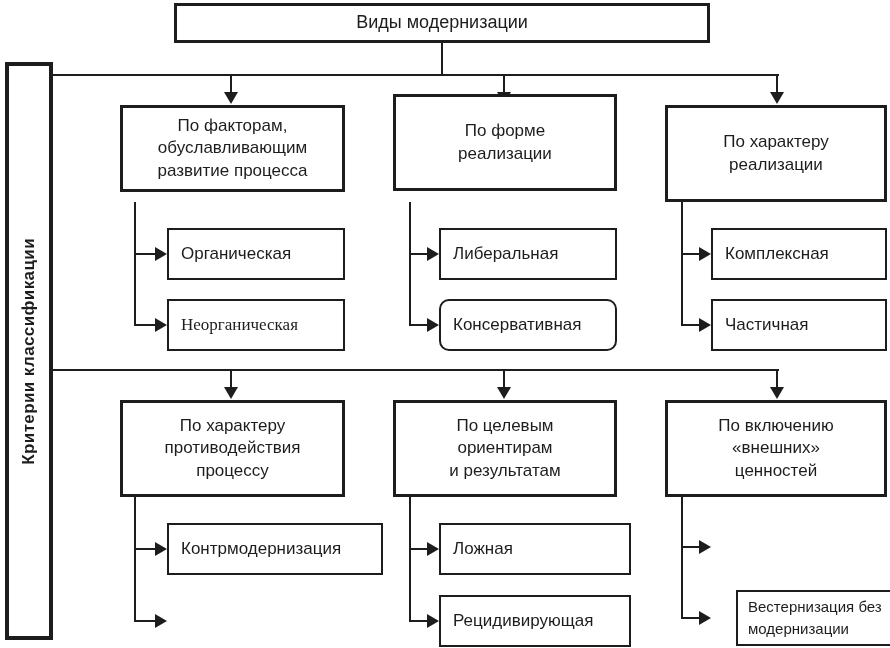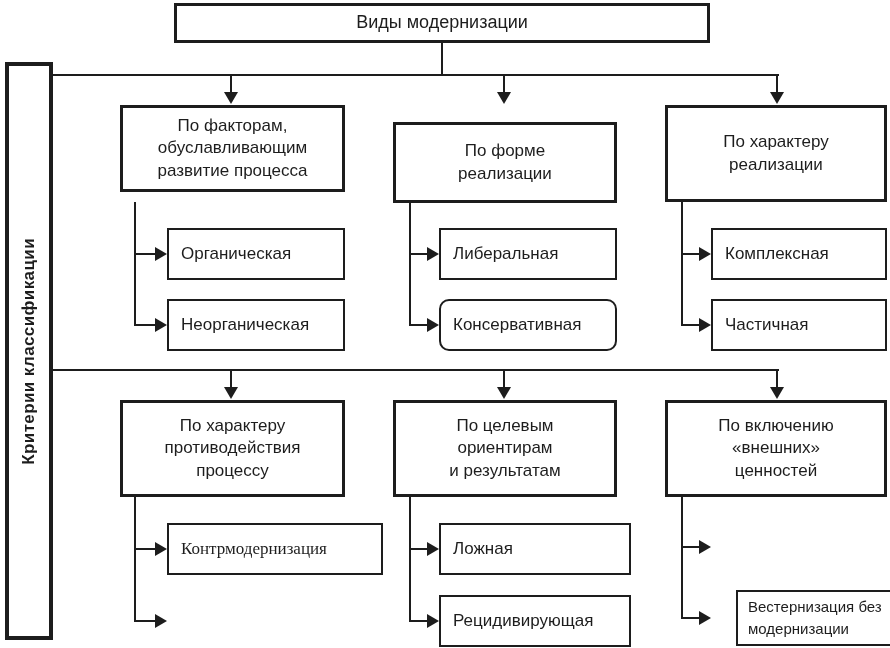--- a/index.html
+++ b/index.html
@@ -63,42 +63,42 @@
   <div class="vline" style="left:230px; top:370px; height:18px;"></div>
   <div class="adown" style="left:224px; top:387px;"></div>
   <div class="vline" style="left:503px; top:370px; height:18px;"></div>
   <div class="adown" style="left:497px; top:387px;"></div>
   <div class="vline" style="left:776px; top:370px; height:18px;"></div>
   <div class="adown" style="left:770px; top:387px;"></div>
 
   <div class="box" style="left:120px; top:105px; width:225px; height:87px;">По факторам,
 обуславливающим
 развитие процесса</div>
-  <div class="box" style="left:393px; top:122px; width:224px; height:81px;">По форме
+  <div class="box" style="left:393px; top:94px; width:224px; height:97px;">По форме
 реализации</div>
   <div class="box" style="left:665px; top:105px; width:222px; height:97px;">По характеру
 реализации</div>
 
   <div class="box" style="left:120px; top:400px; width:225px; height:97px;">По характеру
 противодействия
 процессу</div>
   <div class="box" style="left:393px; top:400px; width:224px; height:97px;">По целевым
 ориентирам
 и результатам</div>
   <div class="box" style="left:665px; top:400px; width:222px; height:97px;">По включению
 «внешних»
 ценностей</div>
 
   <div class="vline" style="left:134px; top:202px; height:124px;"></div>
   <div class="hline" style="left:134px; top:253px; width:22px;"></div>
   <div class="aright" style="left:155px; top:247px;"></div>
   <div class="hline" style="left:134px; top:324px; width:22px;"></div>
   <div class="aright" style="left:155px; top:318px;"></div>
   <div class="box child" style="left:167px; top:228px; width:178px; height:52px;">Органическая</div>
-  <div class="box child" style="left:167px; top:299px; width:178px; height:52px;">Неорганическая</div>
+  <div class="box child" style="left:167px; top:299px; width:178px; height:52px;font-family:Liberation Serif, serif;">Неорганическая</div>
 
   <div class="vline" style="left:409px; top:202px; height:124px;"></div>
   <div class="hline" style="left:409px; top:253px; width:19px;"></div>
   <div class="aright" style="left:427px; top:247px;"></div>
   <div class="hline" style="left:409px; top:324px; width:19px;"></div>
   <div class="aright" style="left:427px; top:318px;"></div>
   <div class="box child" style="left:439px; top:228px; width:178px; height:52px;">Либеральная</div>
   <div class="box child" style="left:439px; top:299px; width:178px; height:52px;border-radius:10px;">Консервативная</div>
 
   <div class="vline" style="left:681px; top:202px; height:124px;"></div>
@@ -107,21 +107,21 @@
   <div class="hline" style="left:681px; top:324px; width:19px;"></div>
   <div class="aright" style="left:699px; top:318px;"></div>
   <div class="box child" style="left:711px; top:299px; width:176px; height:52px;">Частичная</div>
   <div class="box child" style="left:711px; top:228px; width:176px; height:52px;">Комплексная</div>
 
   <div class="vline" style="left:134px; top:497px; height:125px;"></div>
   <div class="hline" style="left:134px; top:548px; width:22px;"></div>
   <div class="aright" style="left:155px; top:542px;"></div>
   <div class="hline" style="left:134px; top:620px; width:22px;"></div>
   <div class="aright" style="left:155px; top:614px;"></div>
-  <div class="box child" style="left:167px; top:523px; width:216px; height:52px;font-family:Liberation Serif, serif;">Контрмодернизация</div>
+  <div class="box child" style="left:167px; top:523px; width:216px; height:52px;">Контрмодернизация</div>
 
   <div class="vline" style="left:409px; top:497px; height:125px;"></div>
   <div class="hline" style="left:409px; top:548px; width:19px;"></div>
   <div class="aright" style="left:427px; top:542px;"></div>
   <div class="hline" style="left:409px; top:620px; width:19px;"></div>
   <div class="aright" style="left:427px; top:614px;"></div>
   <div class="box child" style="left:439px; top:523px; width:192px; height:52px;">Ложная</div>
   <div class="box child" style="left:439px; top:595px; width:192px; height:52px;">Рецидивирующая</div>
 
   <div class="vline" style="left:681px; top:497px; height:122px;"></div>

